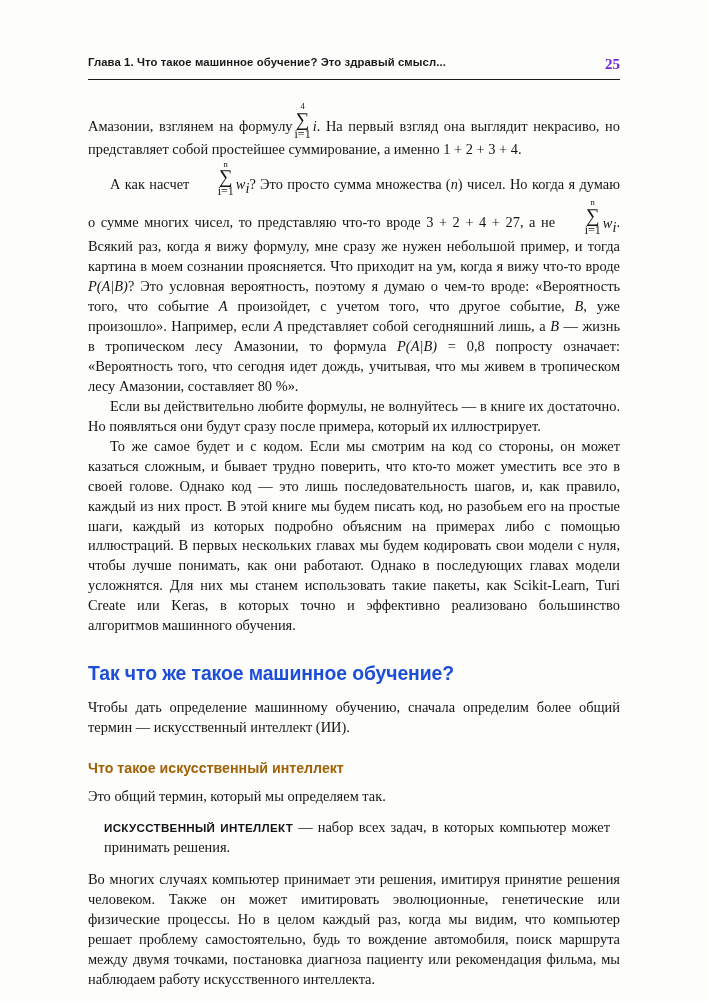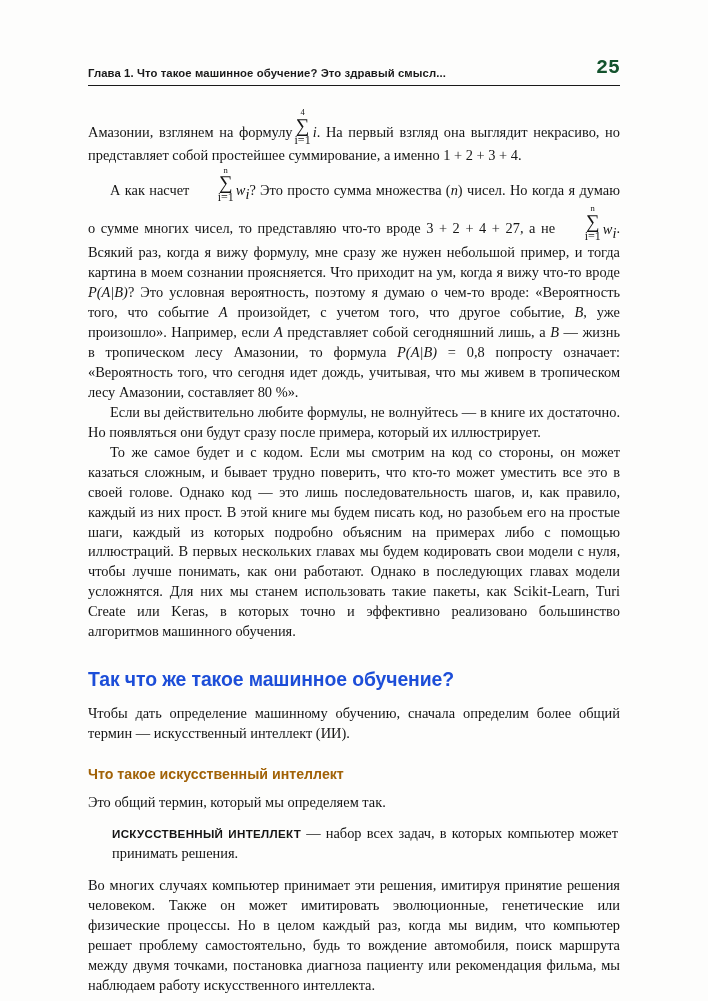--- a/index.html
+++ b/index.html
@@ -25,36 +25,36 @@
   .content {
     position: absolute;
     left: 88px;
     top: 56px;
     width: 532px;
   }
 
   
   .header-row {
     display: flex;
-    align-items: flex-end;
+    align-items: flex-start;
     justify-content: space-between;
     margin-bottom: 6px;
   }
   .header-title {
     font-family: "Liberation Sans", sans-serif;
     font-size: 11.3px;
     font-weight: 700;
     letter-spacing: 0.1px;
     color: #1a1a1a;
   }
   .header-page {
-    font-family: Liberation Mono, monospace;
-    font-size: 20px;
+    font-family: Liberation Serif, serif;
+    font-size: 15px;
     font-weight: 700;
-    color: #14532d;
+    color: #6d28d9;
   }
   .header-rule {
     border: 0;
     border-top: 1.1px solid #1a1a1a;
     margin: 3px 0 22px 0;
   }
 
   
   p.body {
     font-size: 14.4px;
@@ -113,21 +113,21 @@
   h3.subsection {
     font-family: "Liberation Sans", sans-serif;
     font-size: 14.2px;
     font-weight: 700;
     color: #a16207;
     margin: 22px 0 11px 0;
   }
 
   
   .definition {
-    margin: 11px 0 0 24px;
+    margin: 11px 0 0 16px;
     width: 506px;
     font-size: 14.4px;
     line-height: 1.385;
     text-align: justify;
   }
   .definition .term {
     font-family: "Liberation Sans", sans-serif;
     font-size: 11.6px;
     font-weight: 700;
     letter-spacing: 0.3px;

